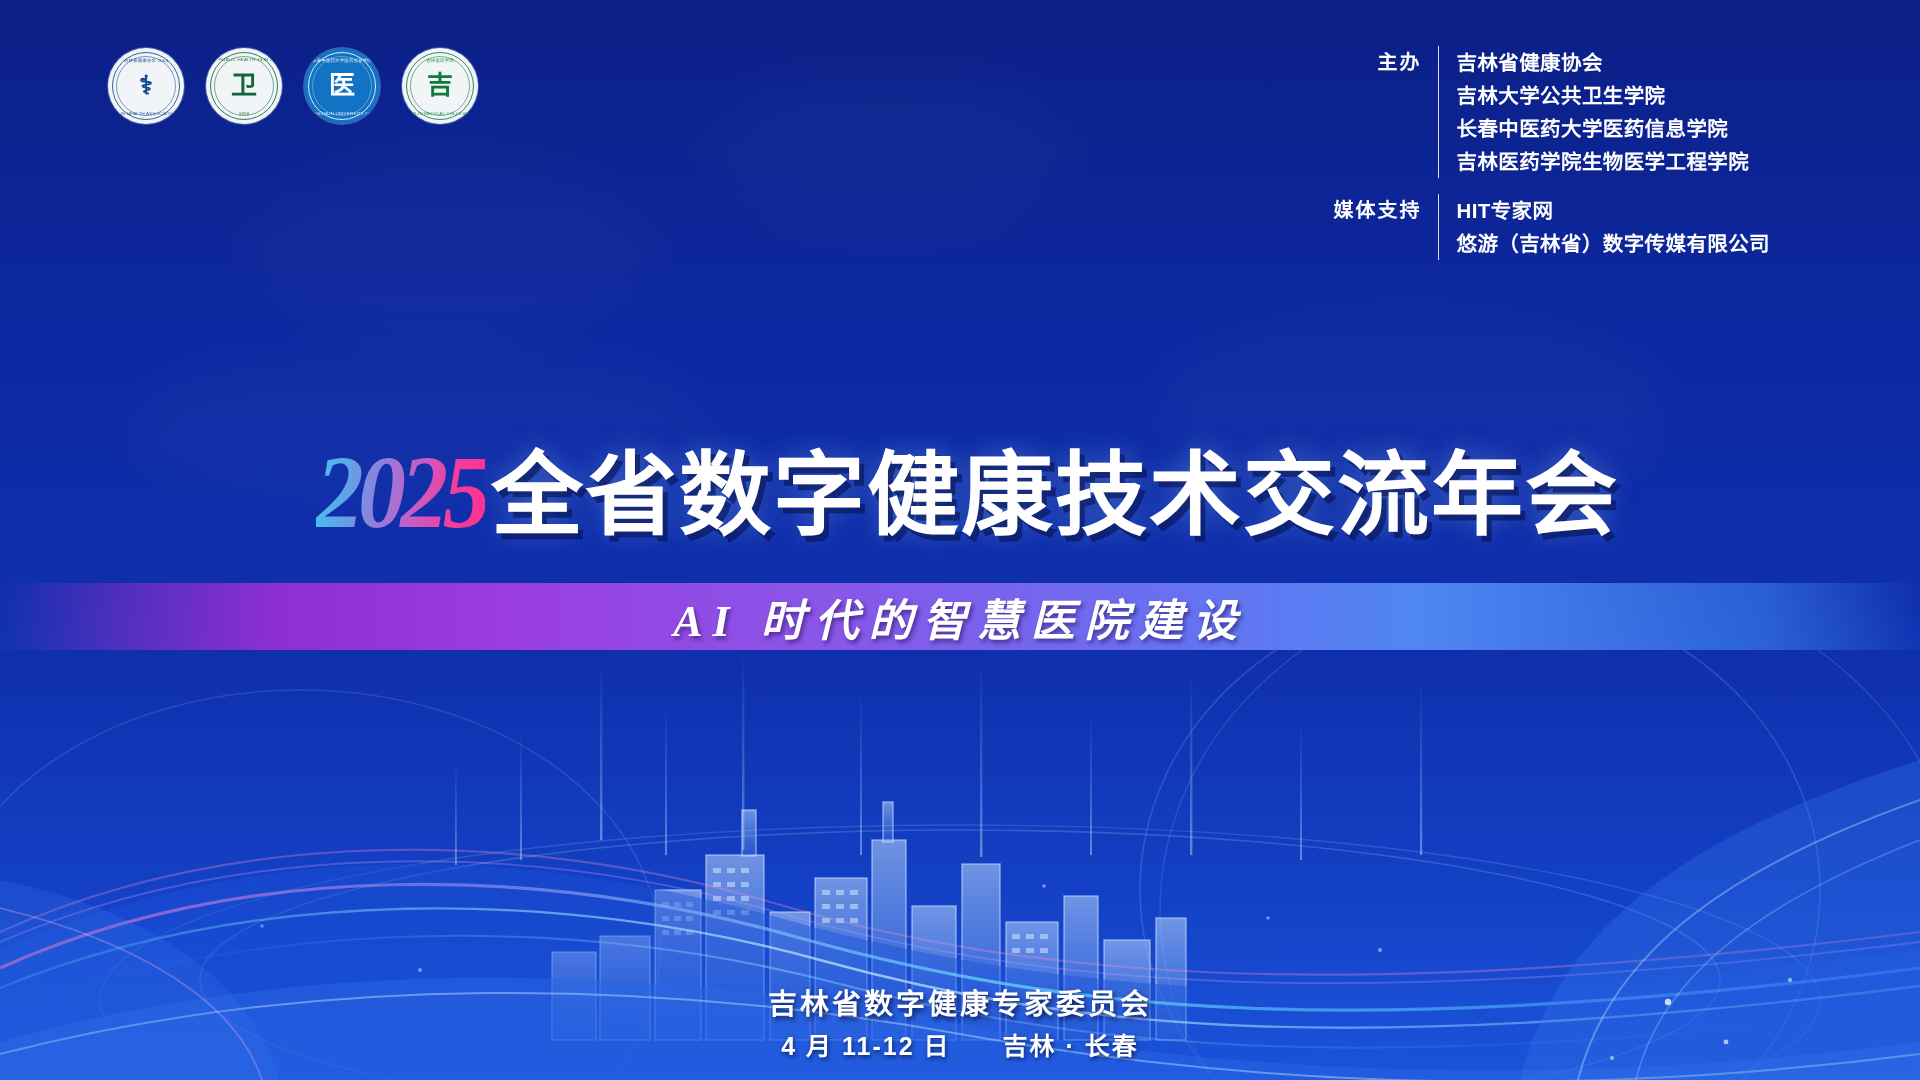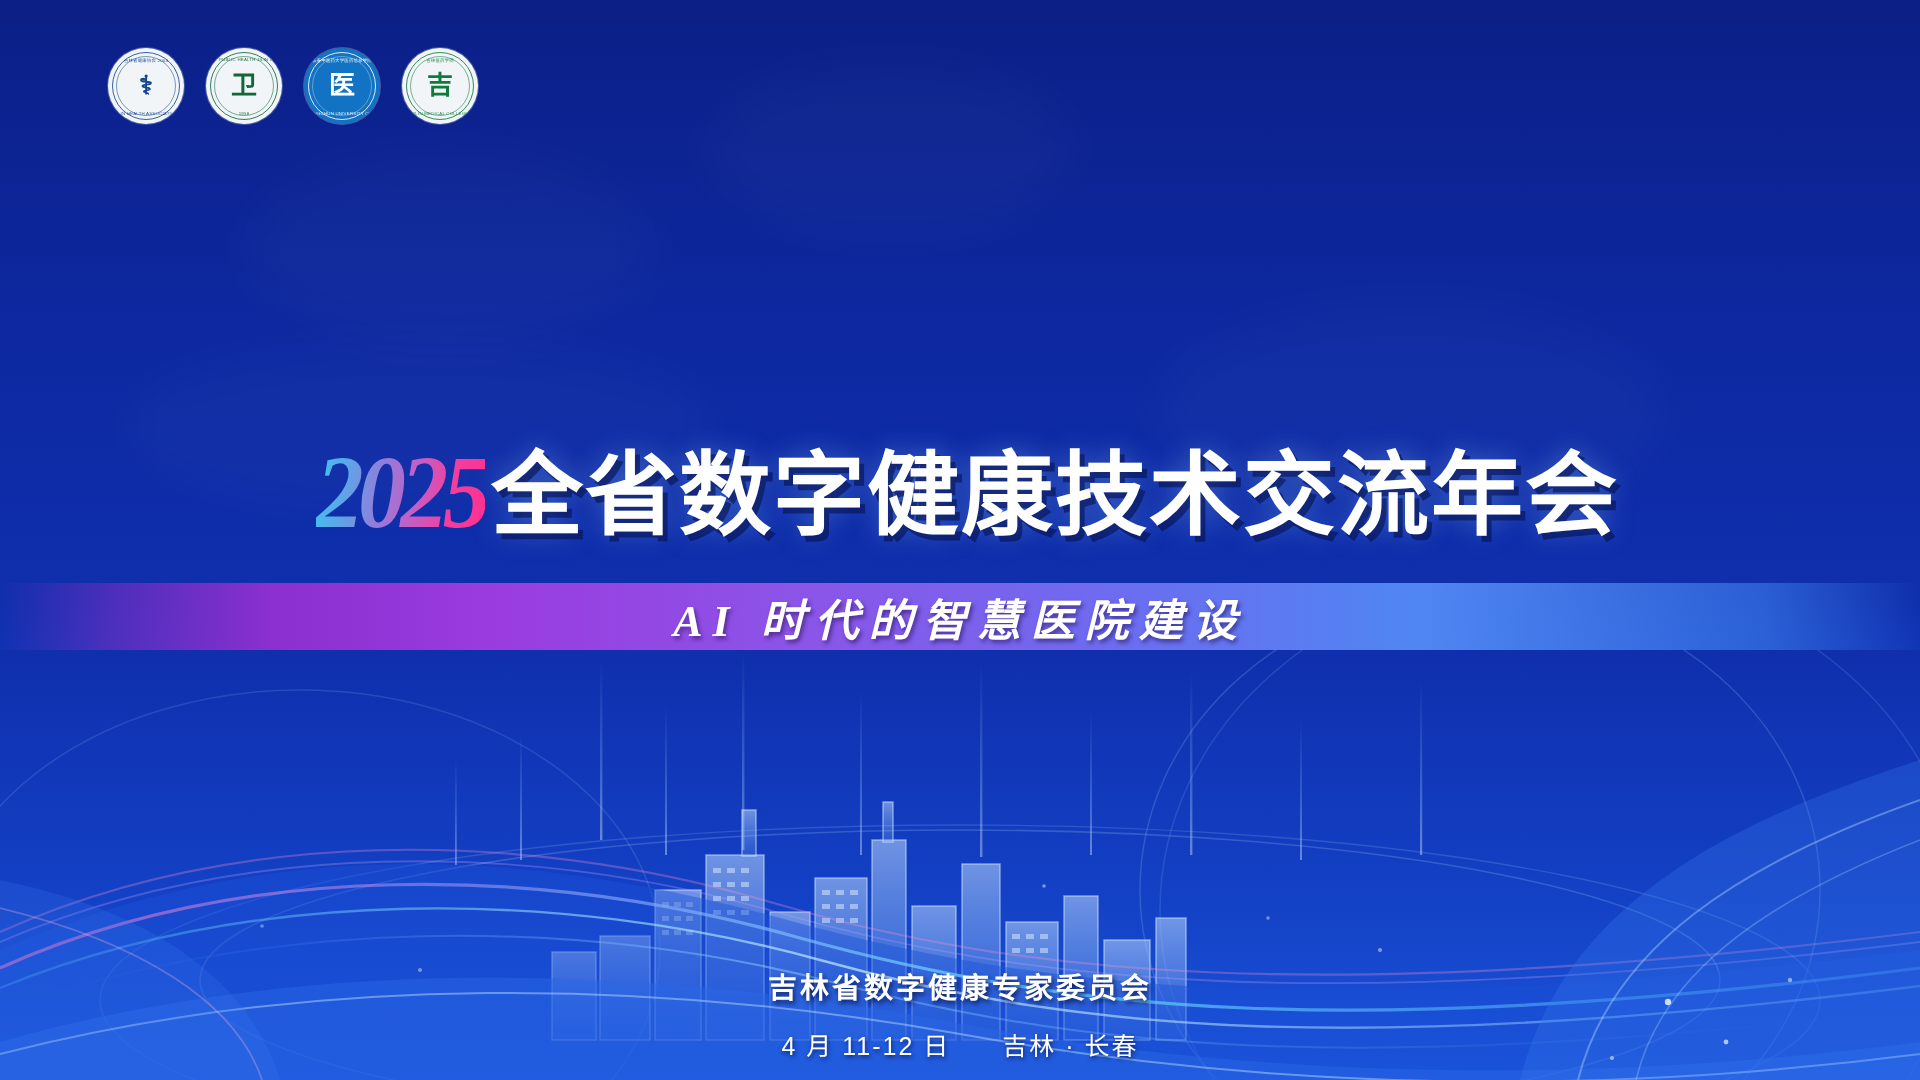--- a/index.html
+++ b/index.html
@@ -72,23 +72,23 @@
 
   
   .scene{position:absolute;left:0;right:0;bottom:0;height:430px;overflow:hidden;}
   .sky{position:absolute;left:0;right:0;bottom:0;height:430px;}
 
   
   .footer{position:absolute;left:0;right:0;bottom:18px;text-align:center;color:#fff;}
   .committee{
     font-size:29px;font-weight:700;letter-spacing:3px;
     text-shadow:2px 3px 5px rgba(2,12,60,.75);
-    margin-bottom:20px;
-  }
-  .meta{display:inline-flex;align-items:center;gap:52px;font-size:25px;font-weight:400;letter-spacing:2px;
+    margin-bottom:4px;
+  }
+  .meta{display:inline-flex;align-items:center;gap:52px;font-size:25px;font-weight:700;letter-spacing:2px;
         text-shadow:1px 2px 4px rgba(2,12,60,.7);}
 </style>
 </head>
 <body>
 
 <div class="stage">
 
   <div class="tex" style="left:240px;top:150px;width:420px;height:200px;"></div>
   <div class="tex" style="left:700px;top:60px;width:380px;height:180px;"></div>
   <div class="tex" style="left:1150px;top:300px;width:520px;height:220px;"></div>
@@ -122,20 +122,40 @@
 
     <div class="logo l4">
       <span class="ring"></span>
       <span class="ring2"></span>
       <span class="tiny top">吉林医药学院</span>
       <span class="mark">吉</span>
       <span class="tiny bot">JILIN MEDICAL COLLEGE</span>
     </div>
   </div>
 
+  <div class="credits">
+
+    <div class="crow">
+      <div class="tag">主办</div>
+      <div class="names">
+        <div>吉林省健康协会</div>
+        <div>吉林大学公共卫生学院</div>
+        <div>长春中医药大学医药信息学院</div>
+        <div>吉林医药学院生物医学工程学院</div>
+      </div>
+    </div>
+
+    <div class="crow">
+      <div class="tag">媒体支持</div>
+      <div class="names">
+        <div>HIT专家网</div>
+        <div>悠游（吉林省）数字传媒有限公司</div>
+      </div>
+    </div>
+  </div>
 
   <div class="titlewrap">
     <div class="title">
       <span class="year">2025</span>
       <span class="tmain">全省数字健康技术交流年会</span>
     </div>
   </div>
 
   <div class="band"></div>
   <div class="subtitle">AI 时代的智慧医院建设</div>

